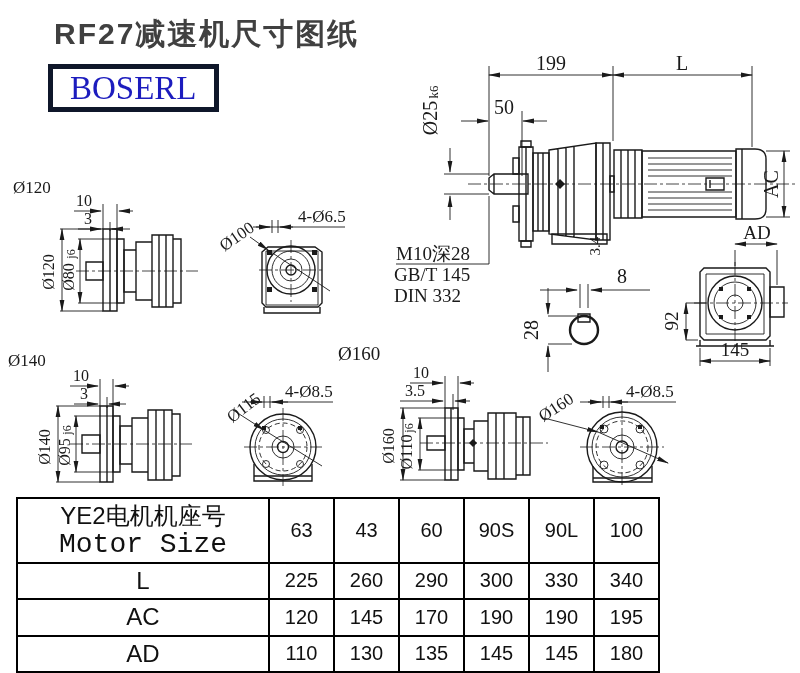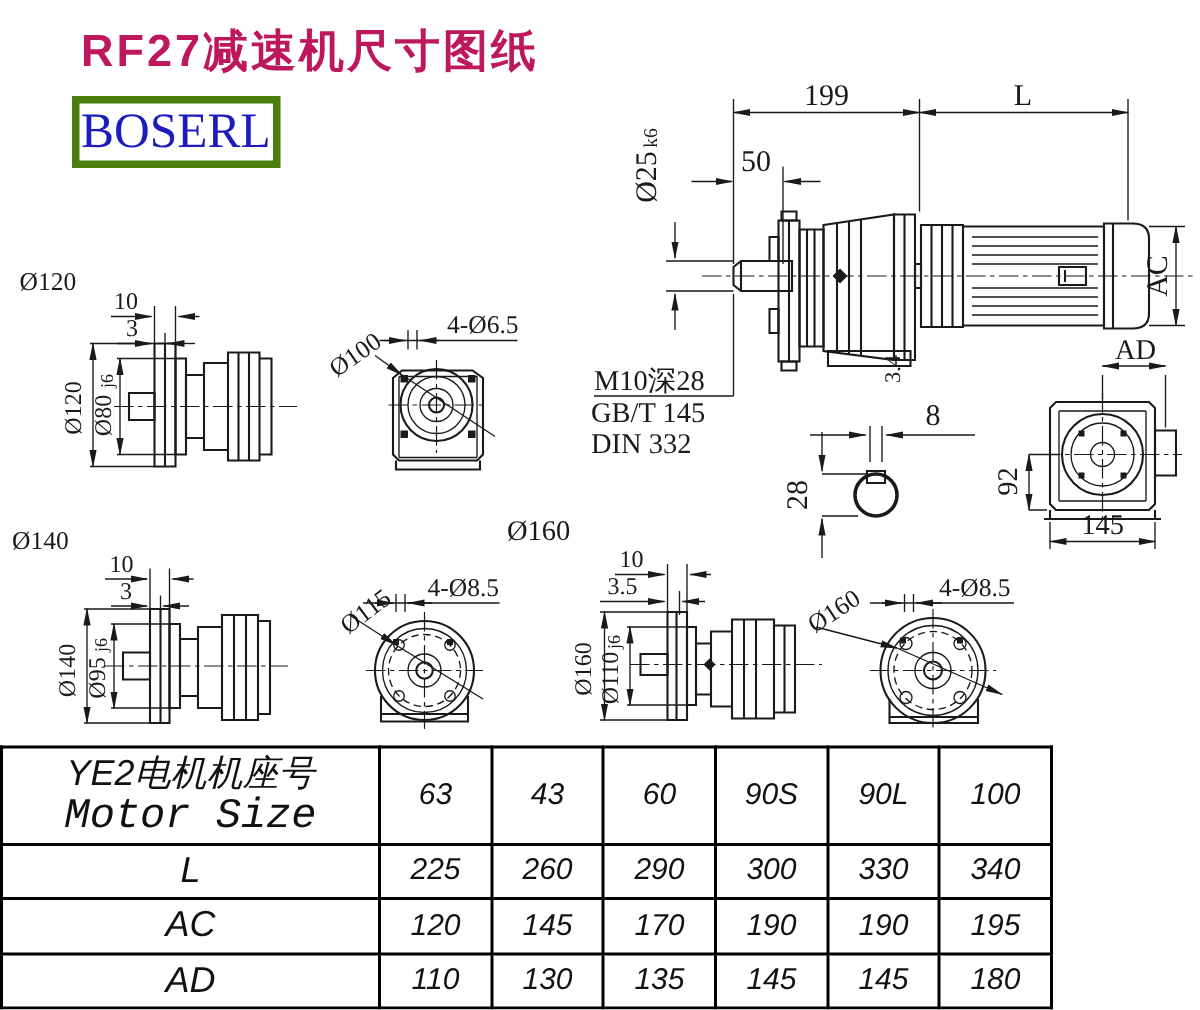--- a/index.html
+++ b/index.html
@@ -1,31 +1,31 @@
 <!DOCTYPE html>
 <html><head>
 <meta charset="utf-8">
 <style>
   html,body{margin:0;padding:0;background:#fff;}
   body{width:800px;height:673px;position:relative;font-family:"Liberation Sans",sans-serif;color:#111;overflow:hidden;}
-  .title{position:absolute;left:54px;top:14px;font-size:30px;font-weight:bold;letter-spacing:2px;color:#be185d;}
-  .logo-box{position:absolute;left:48px;top:64px;border:5px solid #4d7c0f;background:#fff;padding:0 1px;}
+  .title{position:absolute;left:54px;top:14px;font-size:30px;font-weight:bold;letter-spacing:2px;color:#404040;}
+  .logo-box{position:absolute;left:48px;top:64px;border:5px solid #0f172a;background:#fff;padding:0 17px;}
   .logo-text{font-family:"Liberation Serif",serif;font-size:33px;line-height:38px;color:#1c1cbe;letter-spacing:0;}
   svg{position:absolute;left:0;top:0;}
   svg text{fill:#1a1a1a;font-family:"Liberation Serif",serif;}
   .ln{fill:none;stroke:#1a1a1a;stroke-width:1.4;}
   .thk{fill:none;stroke:#1a1a1a;stroke-width:2.4;}
   .thin{fill:none;stroke:#1a1a1a;stroke-width:0.9;}
   .dim{fill:none;stroke:#1a1a1a;stroke-width:0.9;}
   .cl{fill:none;stroke:#1a1a1a;stroke-width:0.8;stroke-dasharray:13 3 3 3;}
   .dsh{fill:none;stroke:#1a1a1a;stroke-width:0.9;stroke-dasharray:5 3;}
   .fil{fill:#1a1a1a;stroke:none;}
   .t20{font-size:20px;}.t19{font-size:19px;}.t17{font-size:17px;}.t16{font-size:16px;}
   .t15{font-size:15px;}.t13{font-size:13px;}.t12{font-size:12px;}
-  .dim-table{position:absolute;left:0;top:497px;width:702px;height:176px;border-collapse:collapse;table-layout:fixed;font-style:italic;}
+  .dim-table{position:absolute;left:16px;top:497px;width:644px;height:176px;border-collapse:collapse;table-layout:fixed;}
   .dim-table td,.dim-table th{border:2px solid #000;text-align:center;vertical-align:middle;padding:0;font-weight:normal;}
   .dim-table .c0{width:250px;}
   .hdr-cn{font-size:24px;line-height:30px;}
   .hdr-en{font-family:"Liberation Mono",monospace;font-size:28px;line-height:28px;}
   .col-val{font-size:20px;}
   .row-lbl{font-size:24px;}
   .num{font-size:20px;}
   .r1{height:64px;}.rr{height:36px;}
 </style>
 </head>

